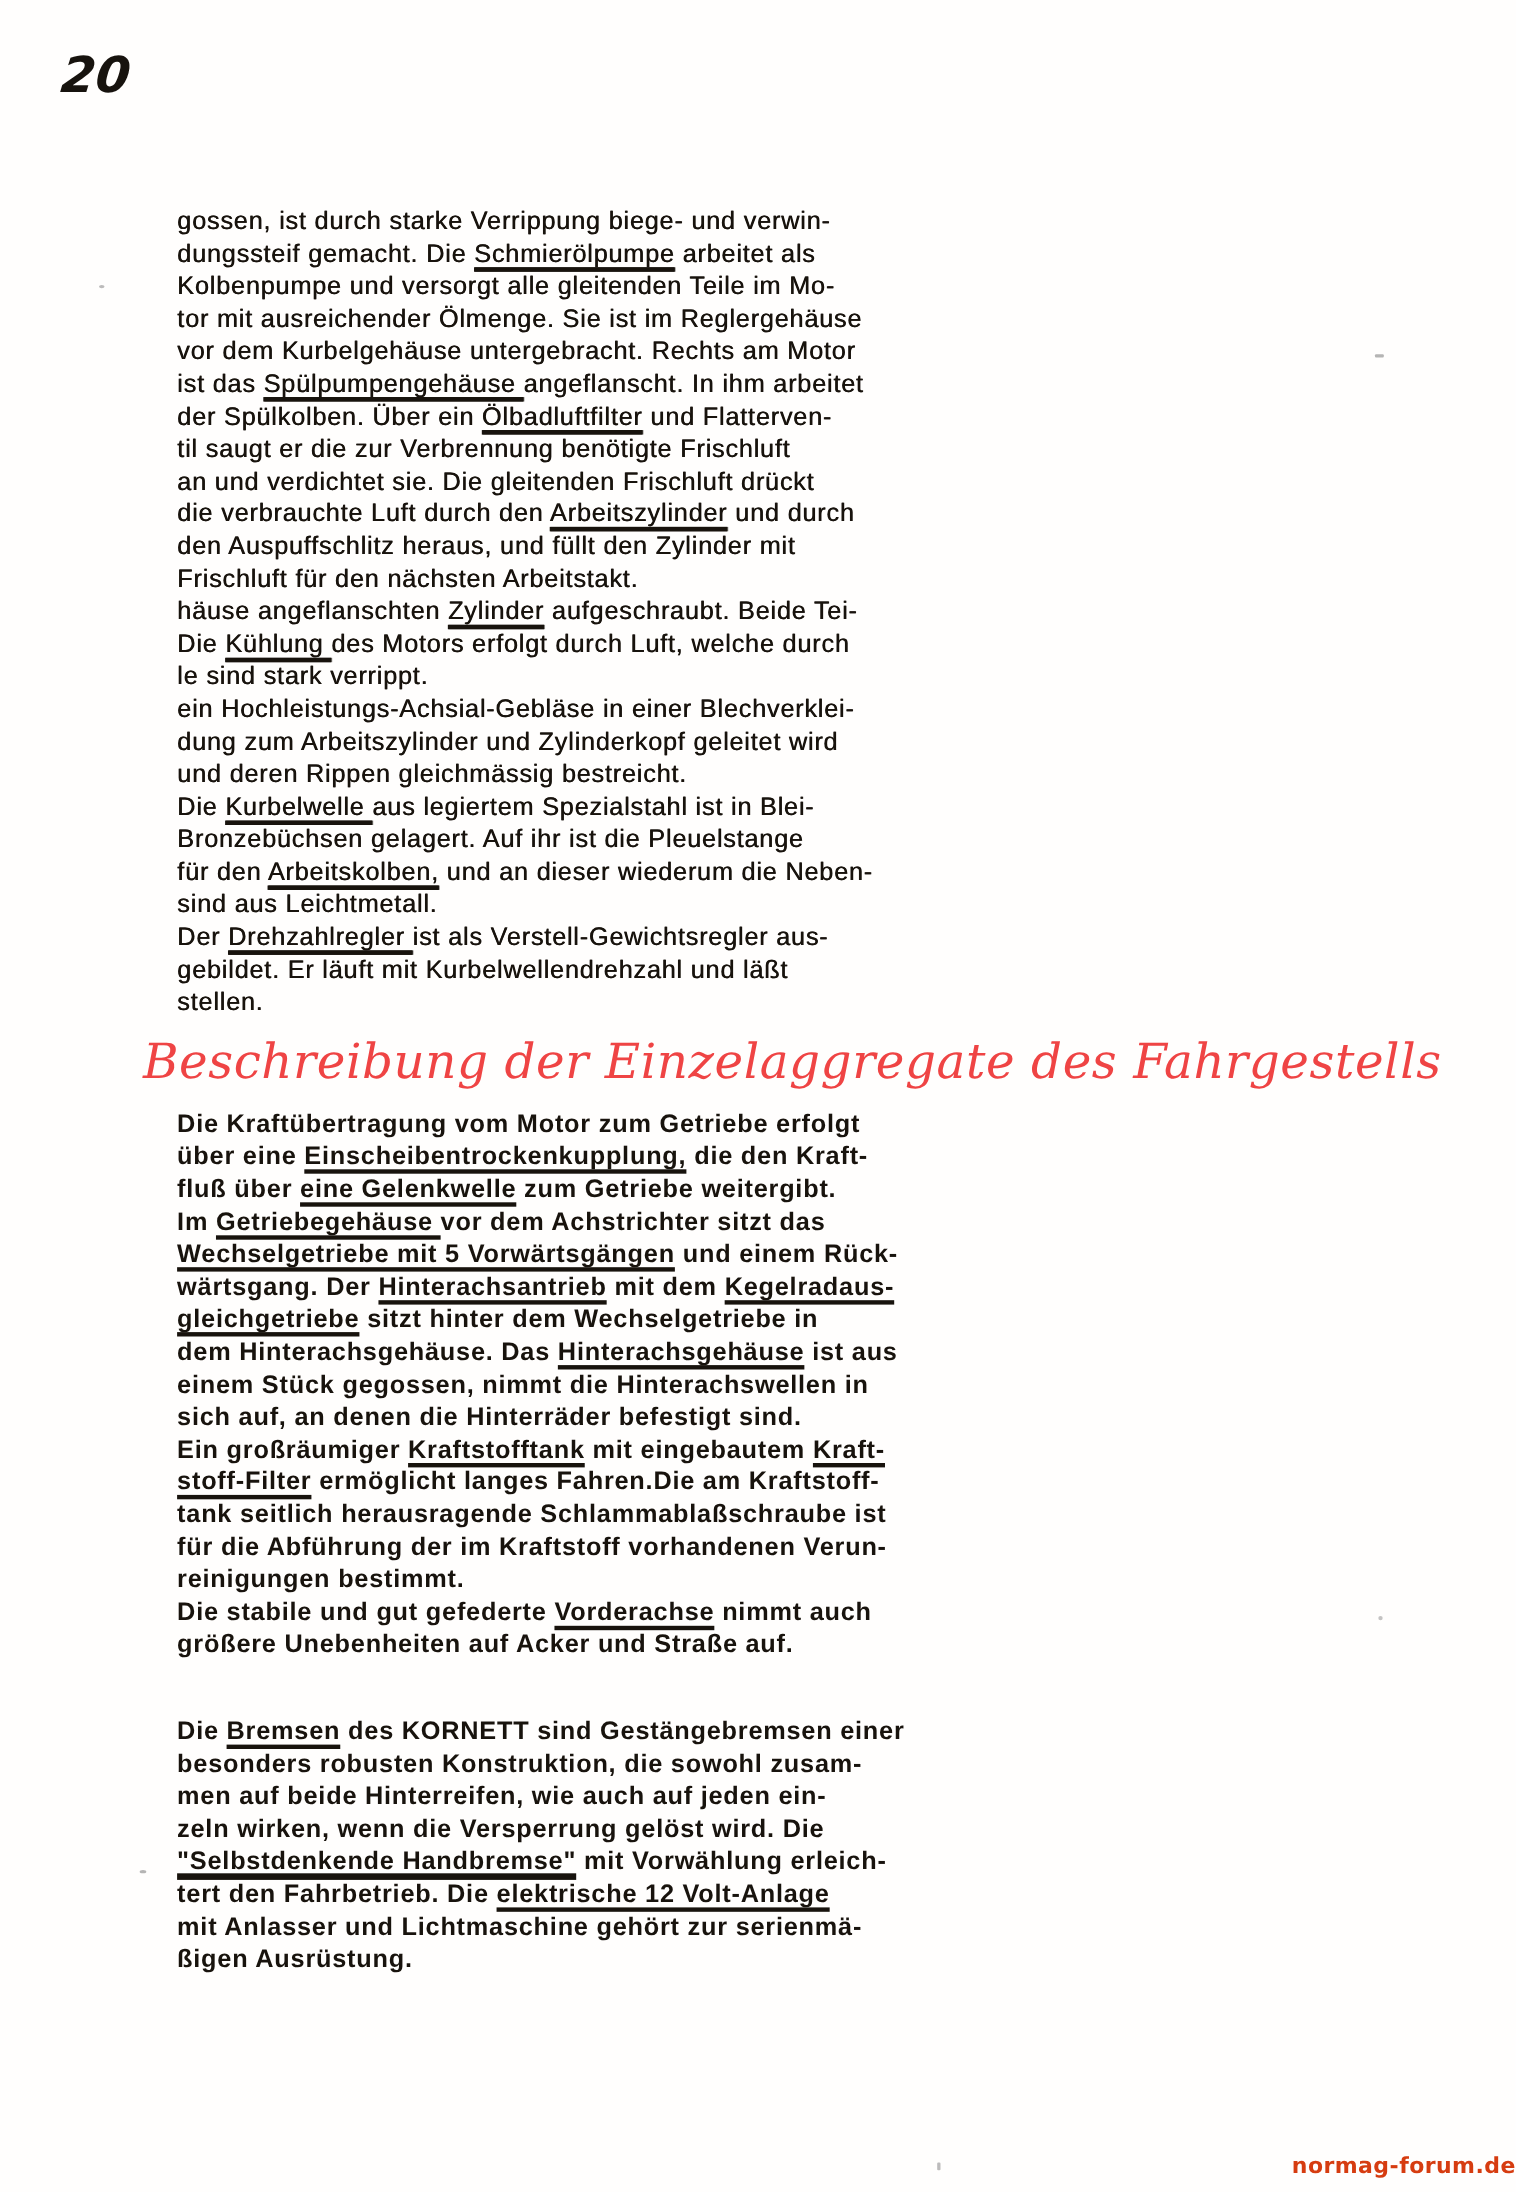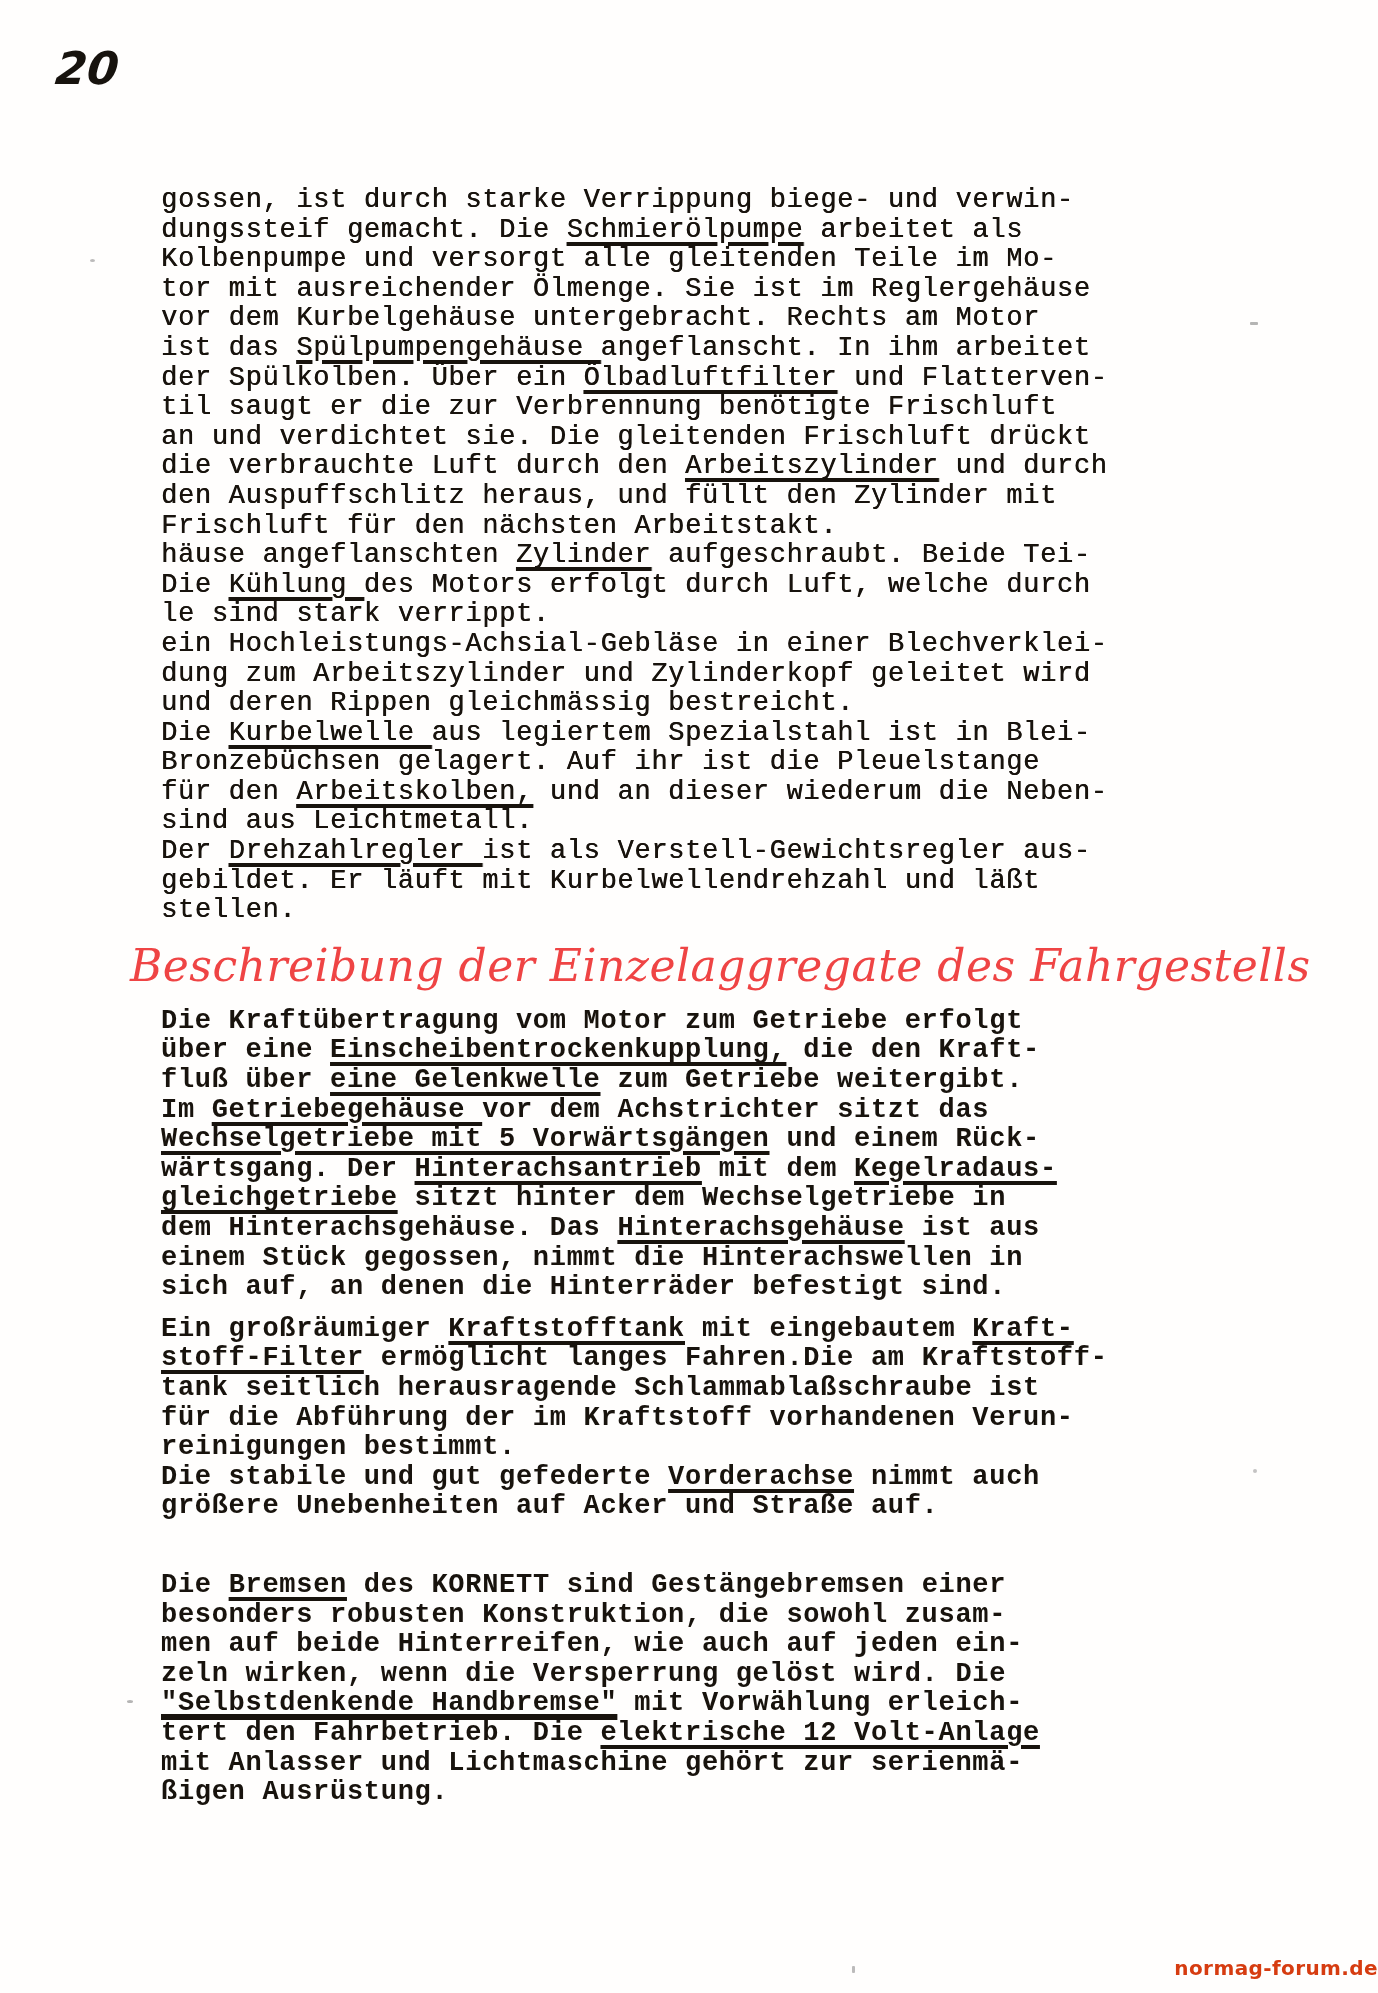--- a/index.html
+++ b/index.html
@@ -26,22 +26,22 @@
     transform: skewX(-6deg);
   }
   .text-column {
     position: absolute;
     left: 161px;
     top: 186px;
     width: 1140px;
     color: #18130d;
   }
   .block {
-    font-family: Liberation Mono, monospace;
-    font-size: 27px;
+    font-family: Liberation Sans, sans-serif;
+    font-size: 23px;
     line-height: 29.6px;
     letter-spacing: 0.7px;
   }
   .block .line {
     white-space: pre;
   }
   .weight-normal {
     text-shadow: 0.45px 0 0 currentColor;
   }
   .weight-bold {
@@ -60,21 +60,21 @@
     font-family: "DejaVu Serif", serif;
     font-style: italic;
     font-weight: normal;
     font-size: 44px;
     line-height: 56px;
     color: #ef4444;
     margin: 12px 0 13px -31px;
     letter-spacing: 0.5px;
     white-space: nowrap;
   }
-  .gap-sm { margin-top: 12px; }
+  .gap-sm { }
   .gap-md { margin-top: 49px; }
   .watermark {
     position: absolute;
     left: 0;
     top: 1956px;
     width: 1378px;
     text-align: right;
     font-family: "DejaVu Sans", sans-serif;
     font-weight: bold;
     font-size: 20px;

